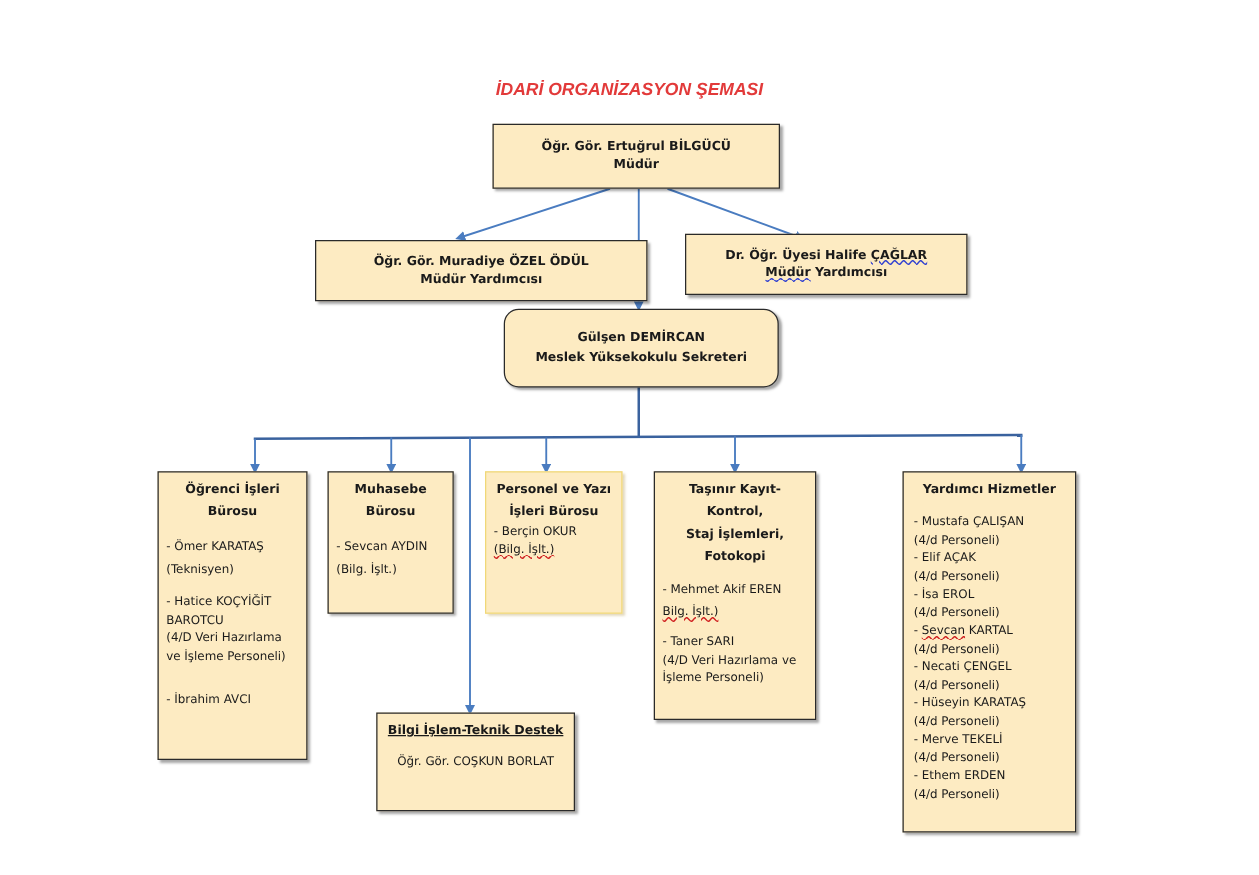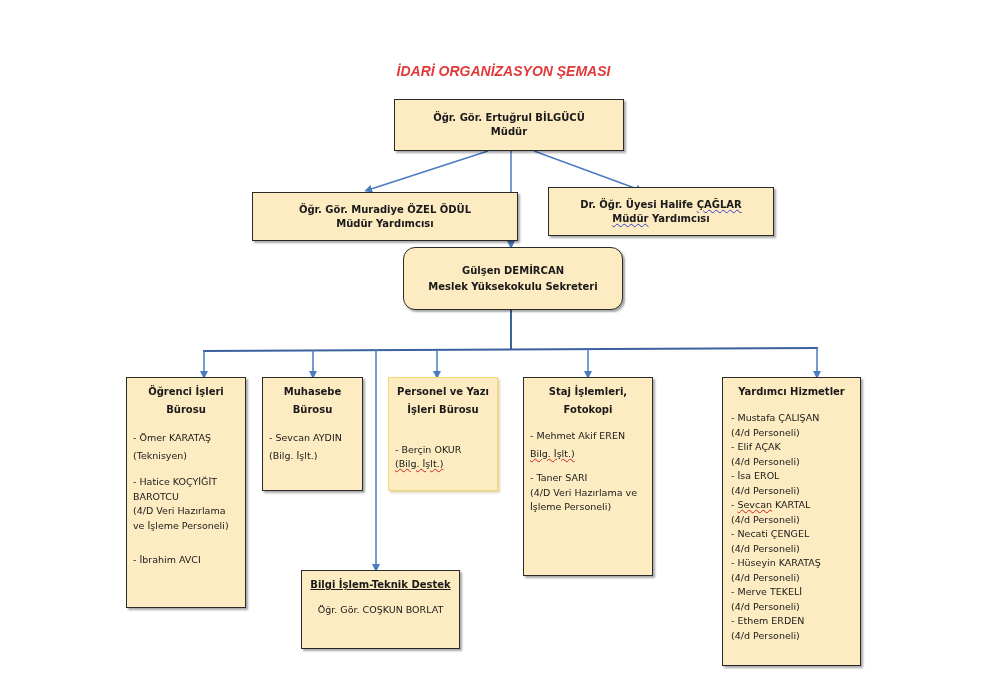--- a/index.html
+++ b/index.html
@@ -108,28 +108,29 @@
     <div>- Sevcan AYDIN</div>
     <div>(Bilg. İşlt.)</div>
   </div>
 </div>
 
 <div class="box yellow-border" style="left:388px; top:377px; width:110px; height:114px; padding:5px 6px;">
   <div class="dept-title" style="line-height:18px;">
     <div>Personel ve Yazı</div>
     <div>İşleri Bürosu</div>
   </div>
-  <div class="staff" style="margin-top:24px; line-height:14px;">
+  <div class="staff" style="margin-top:0; line-height:14px;">
     <div>- Berçin OKUR</div>
     <div class="wavy">(Bilg. İşlt.)</div>
   </div>
 </div>
 
 <div class="box" style="left:523px; top:377px; width:130px; height:199px; padding:5px 6px;">
   <div class="dept-title" style="line-height:18px;">
+    <div>Taşınır Kayıt-Kontrol,</div>
     <div>Staj İşlemleri,</div>
     <div>Fotokopi</div>
   </div>
   <div class="staff" style="margin-top:8px; line-height:18px;">
     <div>- Mehmet Akif EREN</div>
     <div class="wavy">Bilg. İşlt.)</div>
   </div>
   <div class="staff" style="margin-top:8px;">
     <div>- Taner SARI</div>
     <div>(4/D Veri Hazırlama ve İşleme Personeli)</div>

